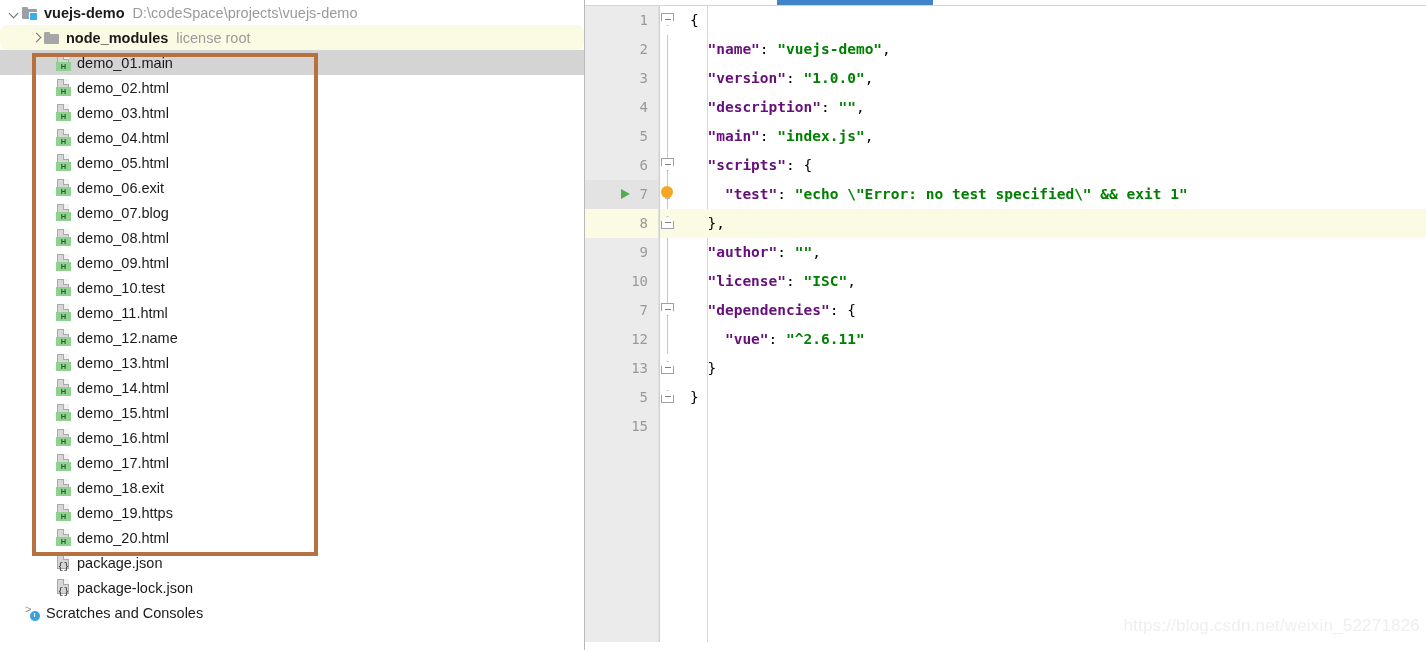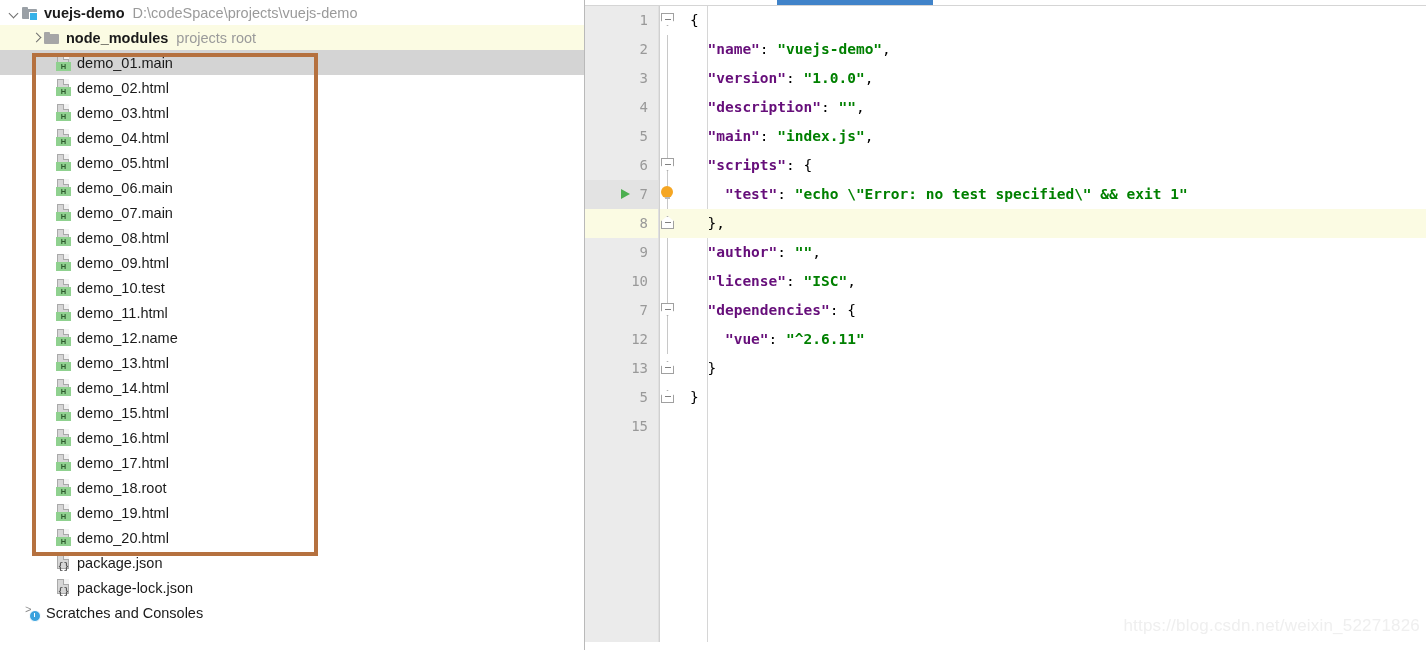--- a/index.html
+++ b/index.html
@@ -34,21 +34,21 @@
     height: 25px;
     display: flex;
     align-items: center;
     font-size: 14.5px;
     color: #1a1a1a;
     white-space: nowrap;
     position: relative;
     box-sizing: border-box;
   }
   .tree-row.root { background: #ffffff; }
-  .tree-row.nodemods { background: #fbfbe3; }
+  .tree-row.nodemods { background: #fbfbe3; border-radius: 8px; }
   .tree-row.selected { background: #d4d4d4; }
 
   .twisty {
     width: 14px; height: 14px;
     flex: none;
     display: inline-block;
     position: relative;
   }
   .twisty::before {
     content: "";
@@ -354,21 +354,21 @@
       <span class="sub">D:\codeSpace\projects\vuejs-demo</span>
     </div>
 
     <div class="tree-row nodemods" style="padding-left:30px;">
       <span class="twisty right"></span>
       <span class="icon folder-ico">
         <span class="tab"></span>
           <span class="body"></span>
       </span>
       <span class="label bold">node_modules</span>
-      <span class="sub">projects root</span>
+      <span class="sub">license root</span>
     </div>
 
     <div id="file-list">
         <div class="tree-row selected" style="padding-left: 56px;">
           <span class="icon html-ico">
             <span class="page"></span>
             <span class="fold"></span>
             <span class="band">H</span>
           </span>
           <span class="label">demo_01.main</span>
@@ -404,29 +404,29 @@
             <span class="band">H</span>
           </span>
           <span class="label">demo_05.html</span>
         </div>
         <div class="tree-row" style="padding-left: 56px;">
           <span class="icon html-ico">
             <span class="page"></span>
             <span class="fold"></span>
             <span class="band">H</span>
           </span>
-          <span class="label">demo_06.main</span>
-        </div>
-        <div class="tree-row" style="padding-left: 56px;">
-          <span class="icon html-ico">
-            <span class="page"></span>
-            <span class="fold"></span>
-            <span class="band">H</span>
-          </span>
-          <span class="label">demo_07.main</span>
+          <span class="label">demo_06.exit</span>
+        </div>
+        <div class="tree-row" style="padding-left: 56px;">
+          <span class="icon html-ico">
+            <span class="page"></span>
+            <span class="fold"></span>
+            <span class="band">H</span>
+          </span>
+          <span class="label">demo_07.blog</span>
         </div>
         <div class="tree-row" style="padding-left: 56px;">
           <span class="icon html-ico">
             <span class="page"></span>
             <span class="fold"></span>
             <span class="band">H</span>
           </span>
           <span class="label">demo_08.html</span>
         </div>
         <div class="tree-row" style="padding-left: 56px;">
@@ -500,29 +500,29 @@
             <span class="band">H</span>
           </span>
           <span class="label">demo_17.html</span>
         </div>
         <div class="tree-row" style="padding-left: 56px;">
           <span class="icon html-ico">
             <span class="page"></span>
             <span class="fold"></span>
             <span class="band">H</span>
           </span>
-          <span class="label">demo_18.root</span>
-        </div>
-        <div class="tree-row" style="padding-left: 56px;">
-          <span class="icon html-ico">
-            <span class="page"></span>
-            <span class="fold"></span>
-            <span class="band">H</span>
-          </span>
-          <span class="label">demo_19.html</span>
+          <span class="label">demo_18.exit</span>
+        </div>
+        <div class="tree-row" style="padding-left: 56px;">
+          <span class="icon html-ico">
+            <span class="page"></span>
+            <span class="fold"></span>
+            <span class="band">H</span>
+          </span>
+          <span class="label">demo_19.https</span>
         </div>
         <div class="tree-row" style="padding-left: 56px;">
           <span class="icon html-ico">
             <span class="page"></span>
             <span class="fold"></span>
             <span class="band">H</span>
           </span>
           <span class="label">demo_20.html</span>
         </div>
       </div>

